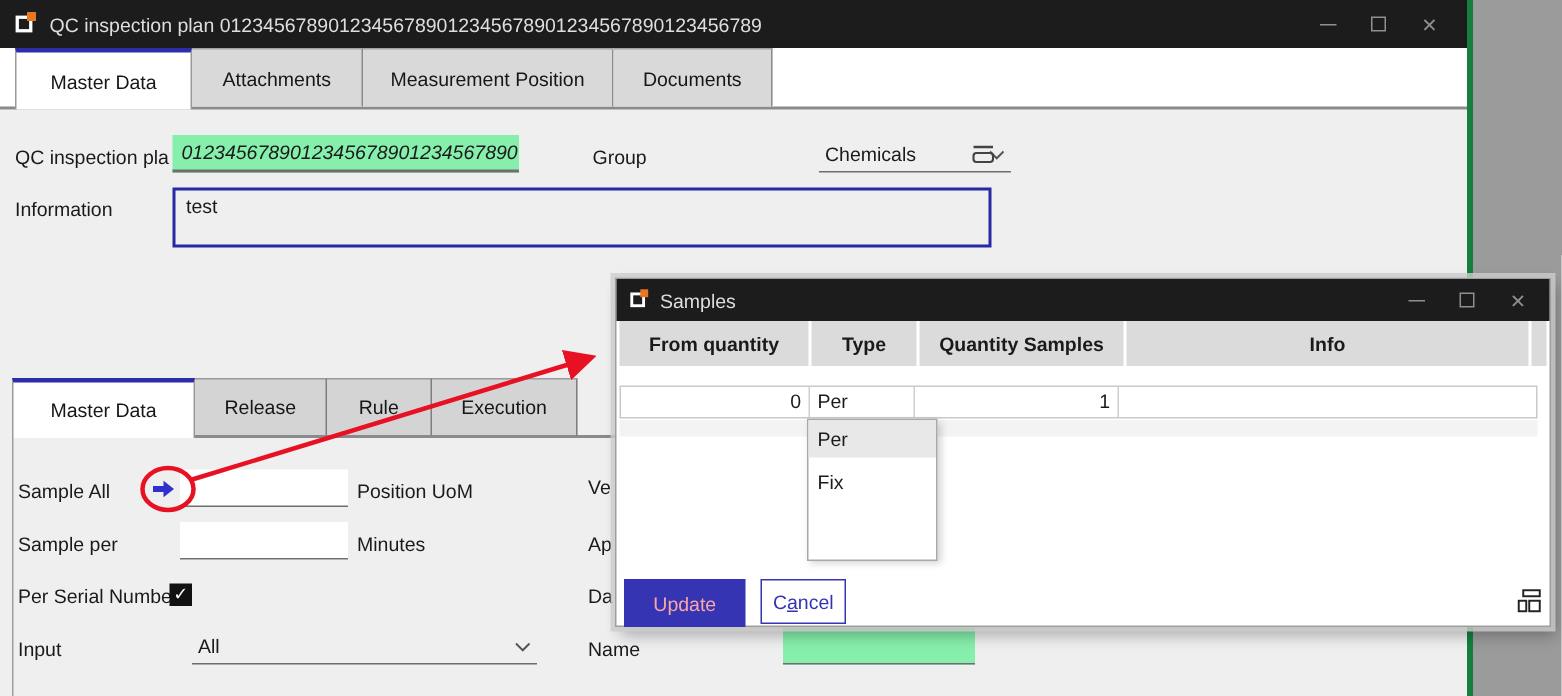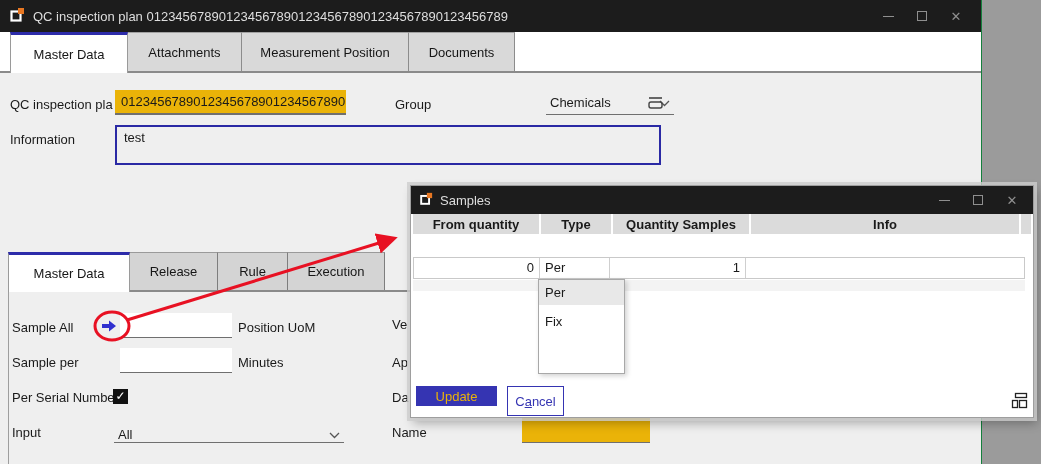--- a/index.html
+++ b/index.html
@@ -8,21 +8,21 @@
     position:relative;
     background:#9b9b9b;
     font-family:"Liberation Sans", sans-serif;
     font-size:13px;
     color:#1a1a1a;
   }
 
   
   .main-window {
     position:absolute; left:0; top:0; width:982px; height:464px;
-    background:#efefef; border-right:1px solid #15803d;
+    background:#efefef; border-right:4px solid #15803d;
   }
   .titlebar {
     position:absolute; left:0; top:0; right:0; height:32px;
     background:#1c1c1c; color:#dedede;
     display:flex; align-items:center;
   }
   .titlebar .logo { margin:0 8px 0 9px; flex:none; }
   .title-text { font-size:13px; white-space:nowrap; overflow:hidden; }
   .win-controls { position:absolute; right:8px; top:0; height:32px; display:flex; align-items:center; }
   .win-btn {
@@ -67,22 +67,22 @@
   }
   .s-w1{width:122px}.s-w2{width:88px}.s-w3{width:70px}.s-w4{width:97px}
   .subpanel {
     position:absolute; left:8px; top:290px; width:966px; height:174px;
     border-top:2px solid #8a8a8a; border-left:1px solid #9e9e9e;
   }
 
   
   .lbl { position:absolute; white-space:nowrap; color:#1a1a1a; }
   .ro-field {
-    position:absolute; background:#eab308; border-bottom:2px solid #6f6f6f;
-    height:25px; line-height:23px; padding:0 6px; white-space:nowrap; overflow:hidden;
+    position:absolute; background:#86efac; border-bottom:2px solid #6f6f6f;
+    height:25px; line-height:23px; padding:0 6px; white-space:nowrap; overflow:hidden;font-style:italic;
   }
   .input-field {
     position:absolute; background:#ffffff; border:none; border-bottom:1px solid #6f6f6f;
     height:25px; line-height:24px; padding:0 5px; font:inherit;
   }
   .dropdown {
     position:absolute; height:25px; border-bottom:1px solid #6f6f6f;
     display:flex; align-items:center; padding:0 4px; cursor:default;
   }
   .dropdown .val { flex:1; white-space:nowrap; overflow:hidden; }
@@ -100,21 +100,21 @@
   .popup {
     position:absolute; left:410px; top:185px; width:624px; height:233px;
     background:#ffffff; border:1px solid #9e9e9e;
     box-shadow:0 0 0 3px rgba(205,205,205,0.8), 3px 5px 10px rgba(0,0,0,0.3);
     z-index:10;
   }
   .popup .titlebar { height:28px; }
   .popup .titlebar .logo { margin:0 7px 0 8px; }
   .popup .win-controls { height:28px; right:4px; }
   .grid-header {
-    position:absolute; left:2px; top:28px; right:2px; height:20px;
+    position:absolute; left:2px; top:28px; right:2px; height:30px;
     display:flex; gap:2px; background:#ffffff;
   }
   .gh-cell {
     background:#dbdbdb; display:flex; align-items:center; justify-content:center;
     font-weight:bold; font-size:13px;
   }
   .c-w1{width:126px}.c-w2{width:70px}.c-w3{width:136px}.c-w4{width:268px}.c-w5{flex:1}
   .grid-row {
     position:absolute; left:2px; top:71px; right:8px; height:22px;
     display:flex; border:1px solid #c9c9c9; background:#ffffff;
@@ -127,22 +127,22 @@
   .row-shadow { position:absolute; left:2px; top:94px; right:8px; height:11px; background:#f3f3f3; }
   .type-list {
     position:absolute; left:127px; top:93px; width:87px; height:95px;
     background:#ffffff; border:1px solid #a8a8a8; box-shadow:2px 2px 5px rgba(0,0,0,0.18);
     z-index:12;
   }
   .type-item { height:25px; line-height:25px; padding:0 6px; cursor:default; }
   .type-item.selected { background:#e8e8e8; }
   .type-item + .type-item { margin-top:4px; }
   .btn-update {
-    position:absolute; left:5px; top:200px; width:81px; height:20px;
-    background:#3534b2; color:#eab308; border:none; font:inherit; cursor:default;
+    position:absolute; left:5px; top:200px; width:81px; height:32px;
+    background:#3534b2; color:#fca5a5; border:none; font:inherit; cursor:default;
     display:flex; align-items:center; justify-content:center;
   }
   .btn-cancel {
     position:absolute; left:96px; top:200px; width:57px; height:30px;
     background:#ffffff; color:#3534b2; border:1px solid #3534b2; font:inherit; cursor:default;
     display:flex; align-items:center; justify-content:center;
   }
   .btn-cancel .accel { text-decoration:underline; }
   .layout-icon { position:absolute; right:5px; top:206px; }
 
@@ -223,21 +223,21 @@
   <span class="lbl" style="left:12px; top:355px;">Sample per</span>
   <div class="input-field" style="left:120px; top:348px; width:112px;"></div>
   <span class="lbl" style="left:238px; top:355px;">Minutes</span>
   <span class="lbl" style="left:392px; top:355px;">Ap</span>
 
   <span class="lbl" style="left:12px; top:390px;">Per Serial Numbe</span>
   <span class="checkbox" style="left:113px; top:389px;">✓</span>
   <span class="lbl" style="left:392px; top:390px;">Da</span>
 
   <span class="lbl" style="left:12px; top:425px;">Input</span>
-  <div class="dropdown" style="left:114px; top:418px; width:230px;align-items:flex-end;">
+  <div class="dropdown" style="left:128px; top:418px; width:230px;">
     <span class="val">All</span>
     <span class="chev">
       <svg width="11" height="7" viewBox="0 0 11 7">
           <polyline points="1,1 5.5,5.5 10,1" fill="none" stroke="#555555" stroke-width="1.3"></polyline>
         </svg>
     </span>
   </div>
   <span class="lbl" style="left:392px; top:425px;">Name</span>
   <div class="ro-field" style="left:522px; top:418px; width:128px; border-bottom-width:1px;"></div>
 </div>

